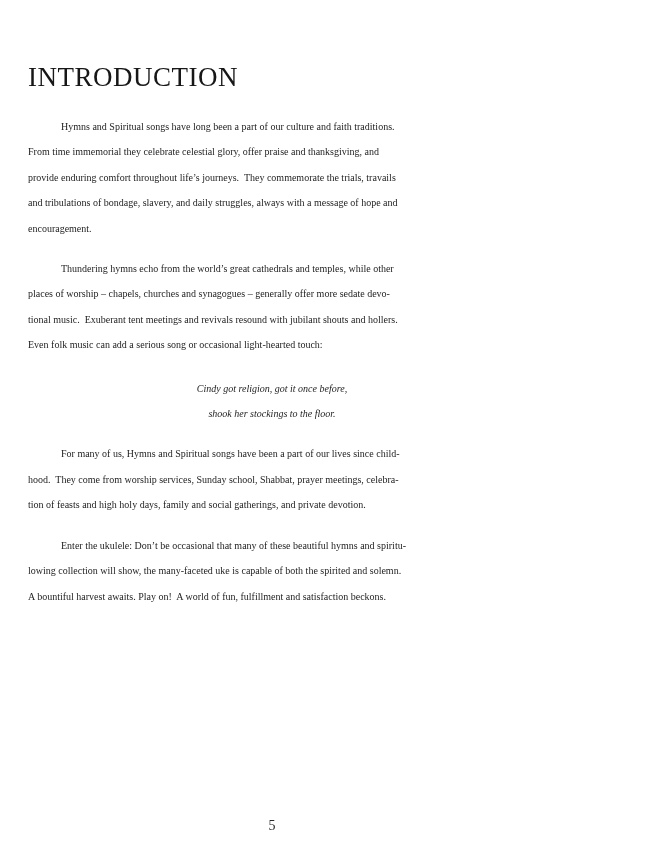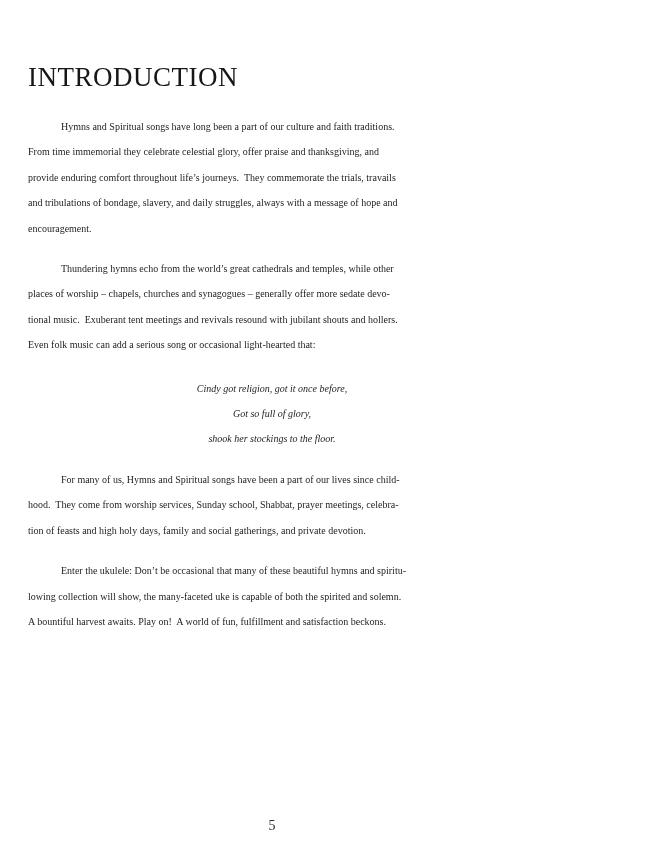--- a/index.html
+++ b/index.html
@@ -68,26 +68,25 @@
         <div class="line">From time immemorial they celebrate celestial glory, offer praise and thanksgiving, and</div>
         <div class="line">provide enduring comfort throughout life’s journeys.  They commemorate the trials, travails</div>
         <div class="line">and tribulations of bondage, slavery, and daily struggles, always with a message of hope and</div>
         <div class="line">encouragement.</div>
       </div>
 
     <div class="para">
         <div class="line">Thundering hymns echo from the world’s great cathedrals and temples, while other</div>
         <div class="line">places of worship – chapels, churches and synagogues – generally offer more sedate devo-</div>
         <div class="line">tional music.  Exuberant tent meetings and revivals resound with jubilant shouts and hollers.</div>
-        <div class="line">Even folk music can add a serious song or occasional light-hearted that:</div>
+        <div class="line">Even folk music can add a serious song or occasional light-hearted touch:</div>
       </div>
 
     <div class="verse">
         <div class="line">Cindy got religion, got it once before,</div>
-        <div class="line">Got so full of glory,</div>
         <div class="line">shook her stockings to the floor.</div>
       </div>
 
     <div class="para">
         <div class="line">For many of us, Hymns and Spiritual songs have been a part of our lives since child-</div>
         <div class="line">hood.  They come from worship services, Sunday school, Shabbat, prayer meetings, celebra-</div>
         <div class="line">tion of feasts and high holy days, family and social gatherings, and private devotion.</div>
       </div>
 
     <div class="para">

